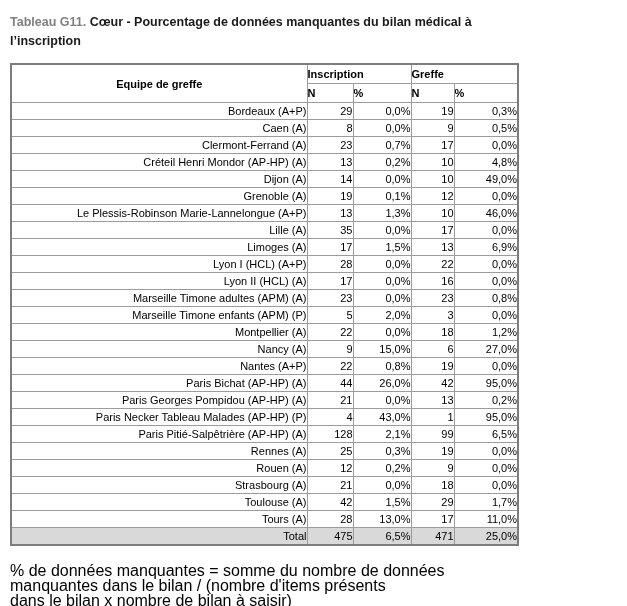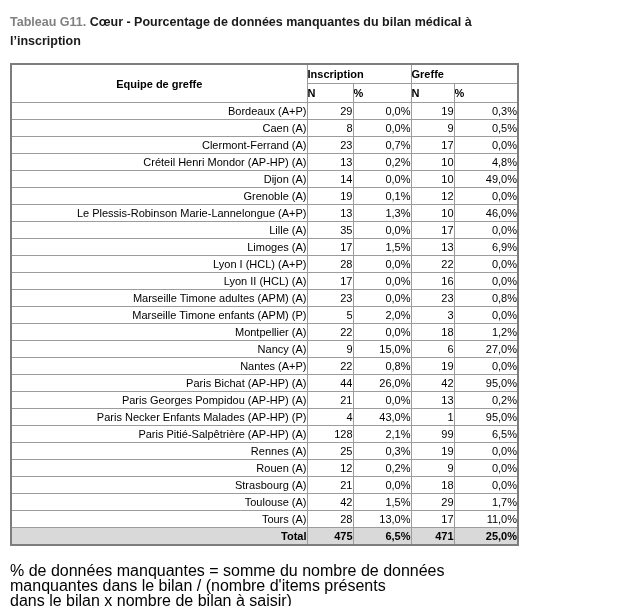--- a/index.html
+++ b/index.html
@@ -60,21 +60,21 @@
   td.team {
     text-align: right;
     padding-left: 7px;
   }
   td.num {
     text-align: right;
     padding-right: 13px;
   }
   tr.total-row td {
     background: #d9d9d9;
-    font-weight: bold;
+    font-weight: normal;
   }
   .footnote {
     margin: 17px 0 8px 0;
     font-size: 16px;
     line-height: 15px;
     color: #000000;
   }
 </style>
 </head>
 <body>
@@ -227,21 +227,21 @@
           <td class="num">95,0%</td>
         </tr>
         <tr>
           <td class="team">Paris Georges Pompidou (AP-HP) (A)</td>
           <td class="num">21</td>
           <td class="num">0,0%</td>
           <td class="num">13</td>
           <td class="num">0,2%</td>
         </tr>
         <tr>
-          <td class="team">Paris Necker Enfants Malades (AP-HP) (P)</td>
+          <td class="team">Paris Necker Tableau Malades (AP-HP) (P)</td>
           <td class="num">4</td>
           <td class="num">43,0%</td>
           <td class="num">1</td>
           <td class="num">95,0%</td>
         </tr>
         <tr>
           <td class="team">Paris Pitié-Salpêtrière (AP-HP) (A)</td>
           <td class="num">128</td>
           <td class="num">2,1%</td>
           <td class="num">99</td>

